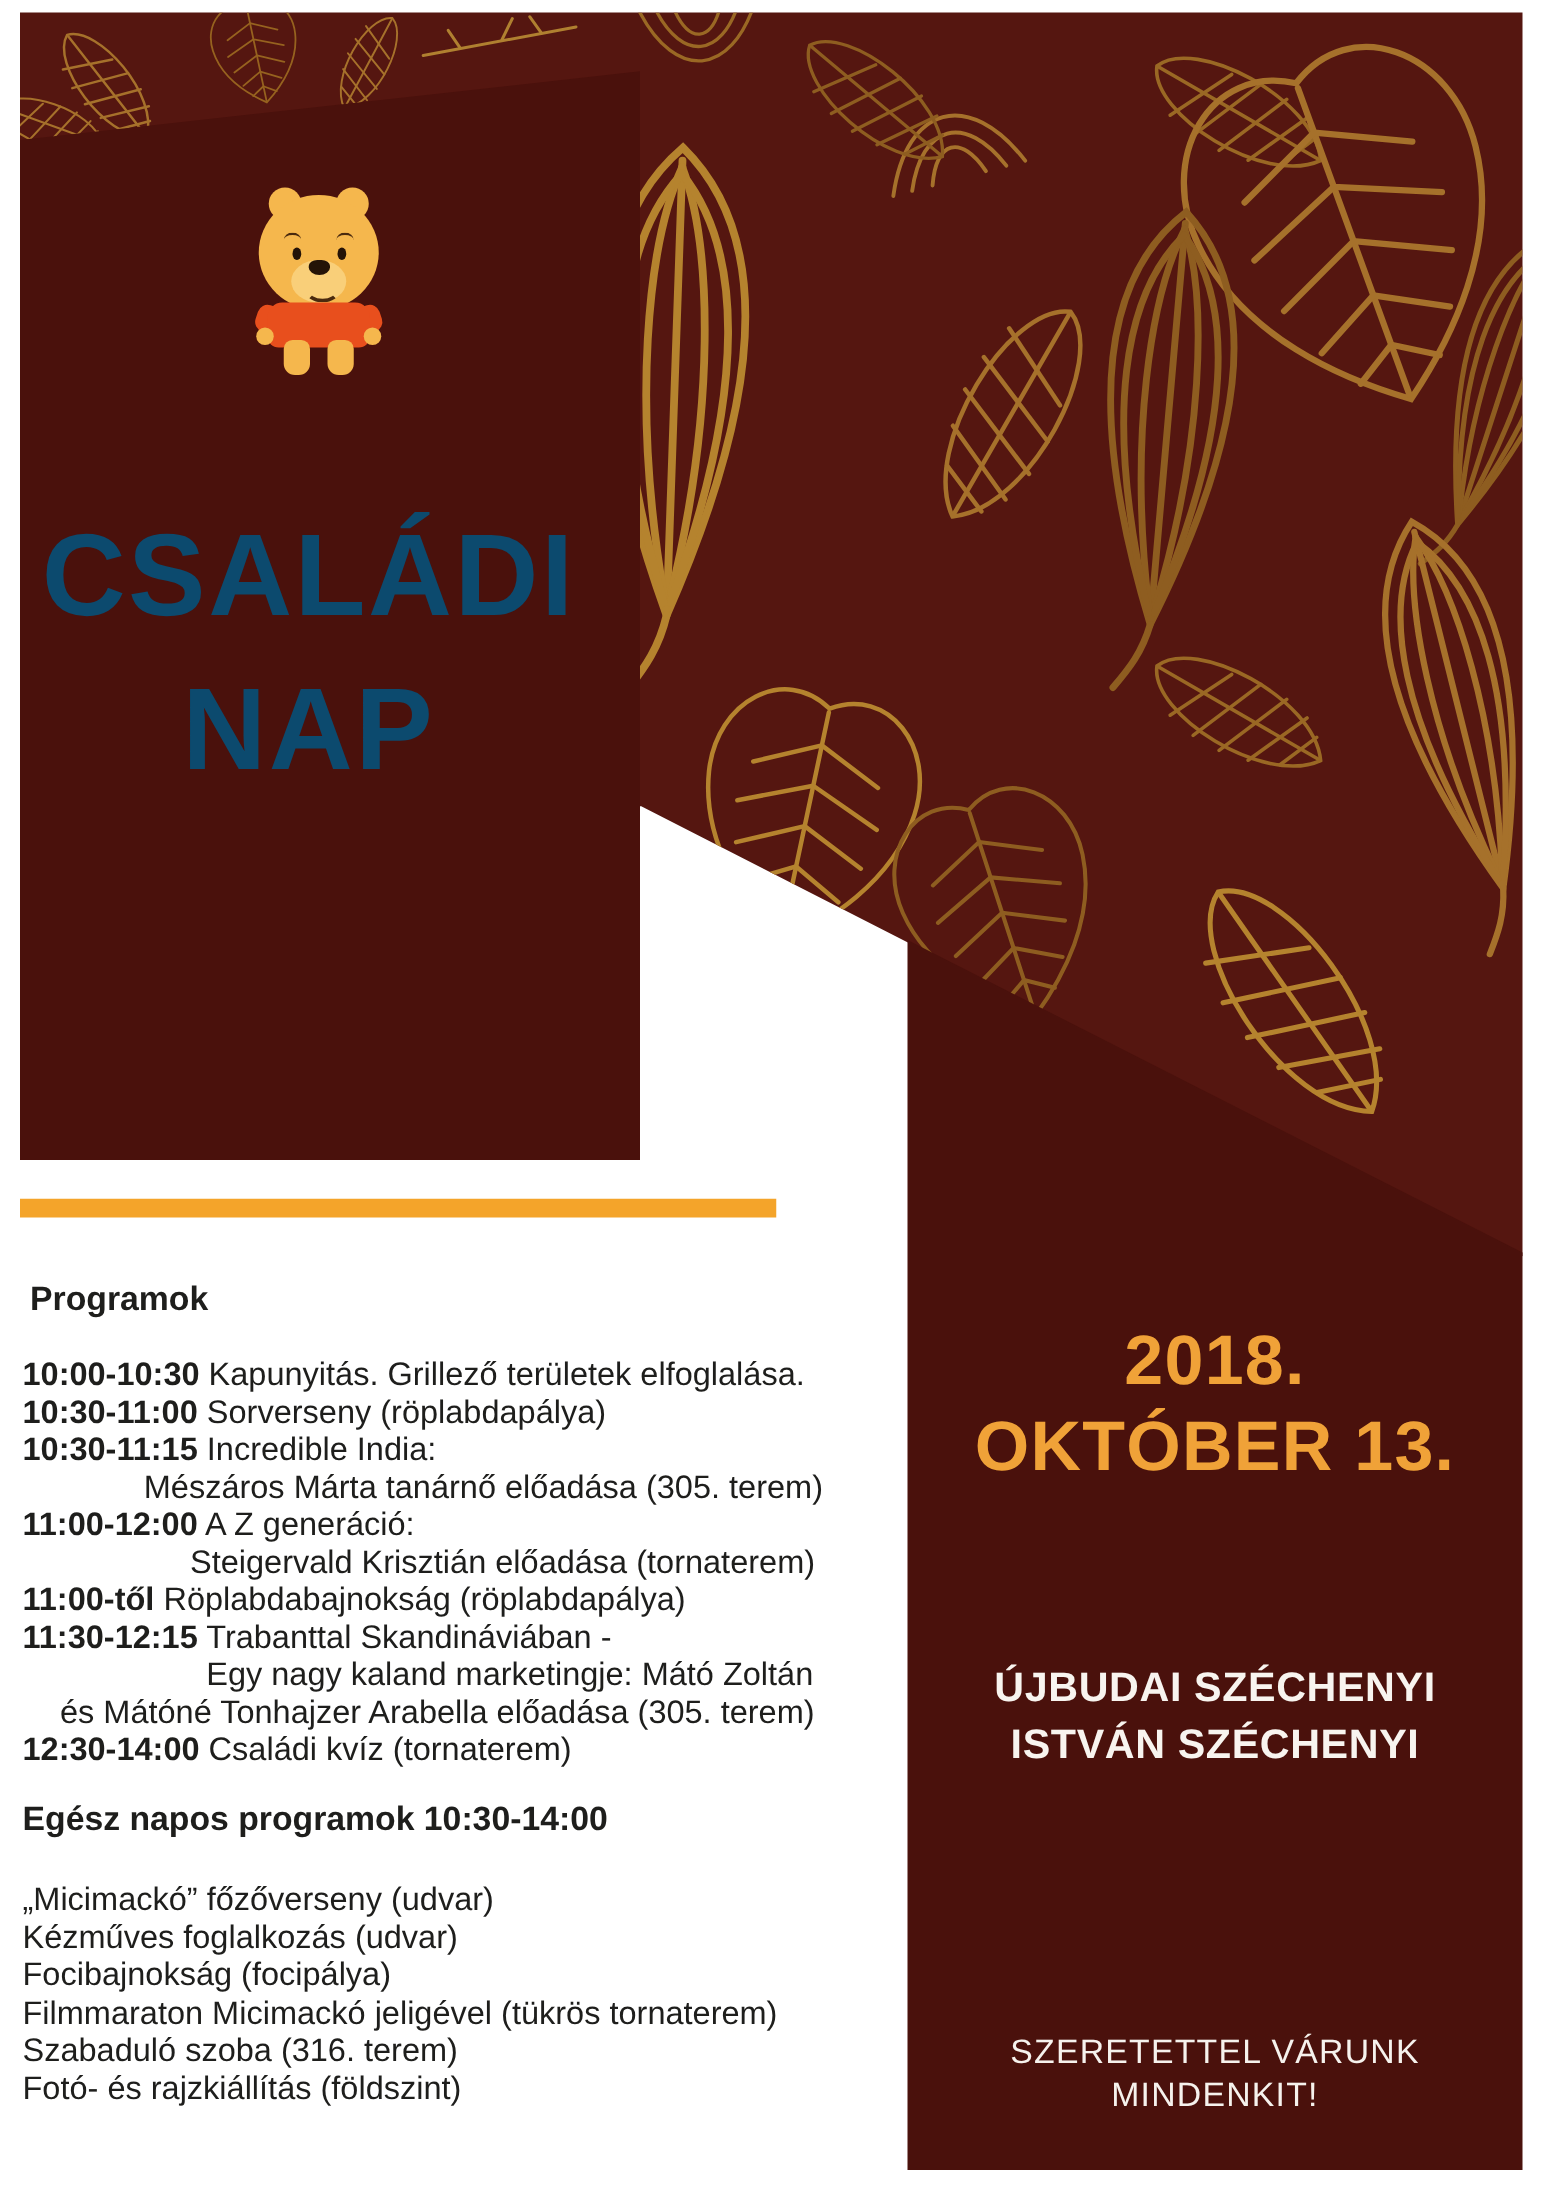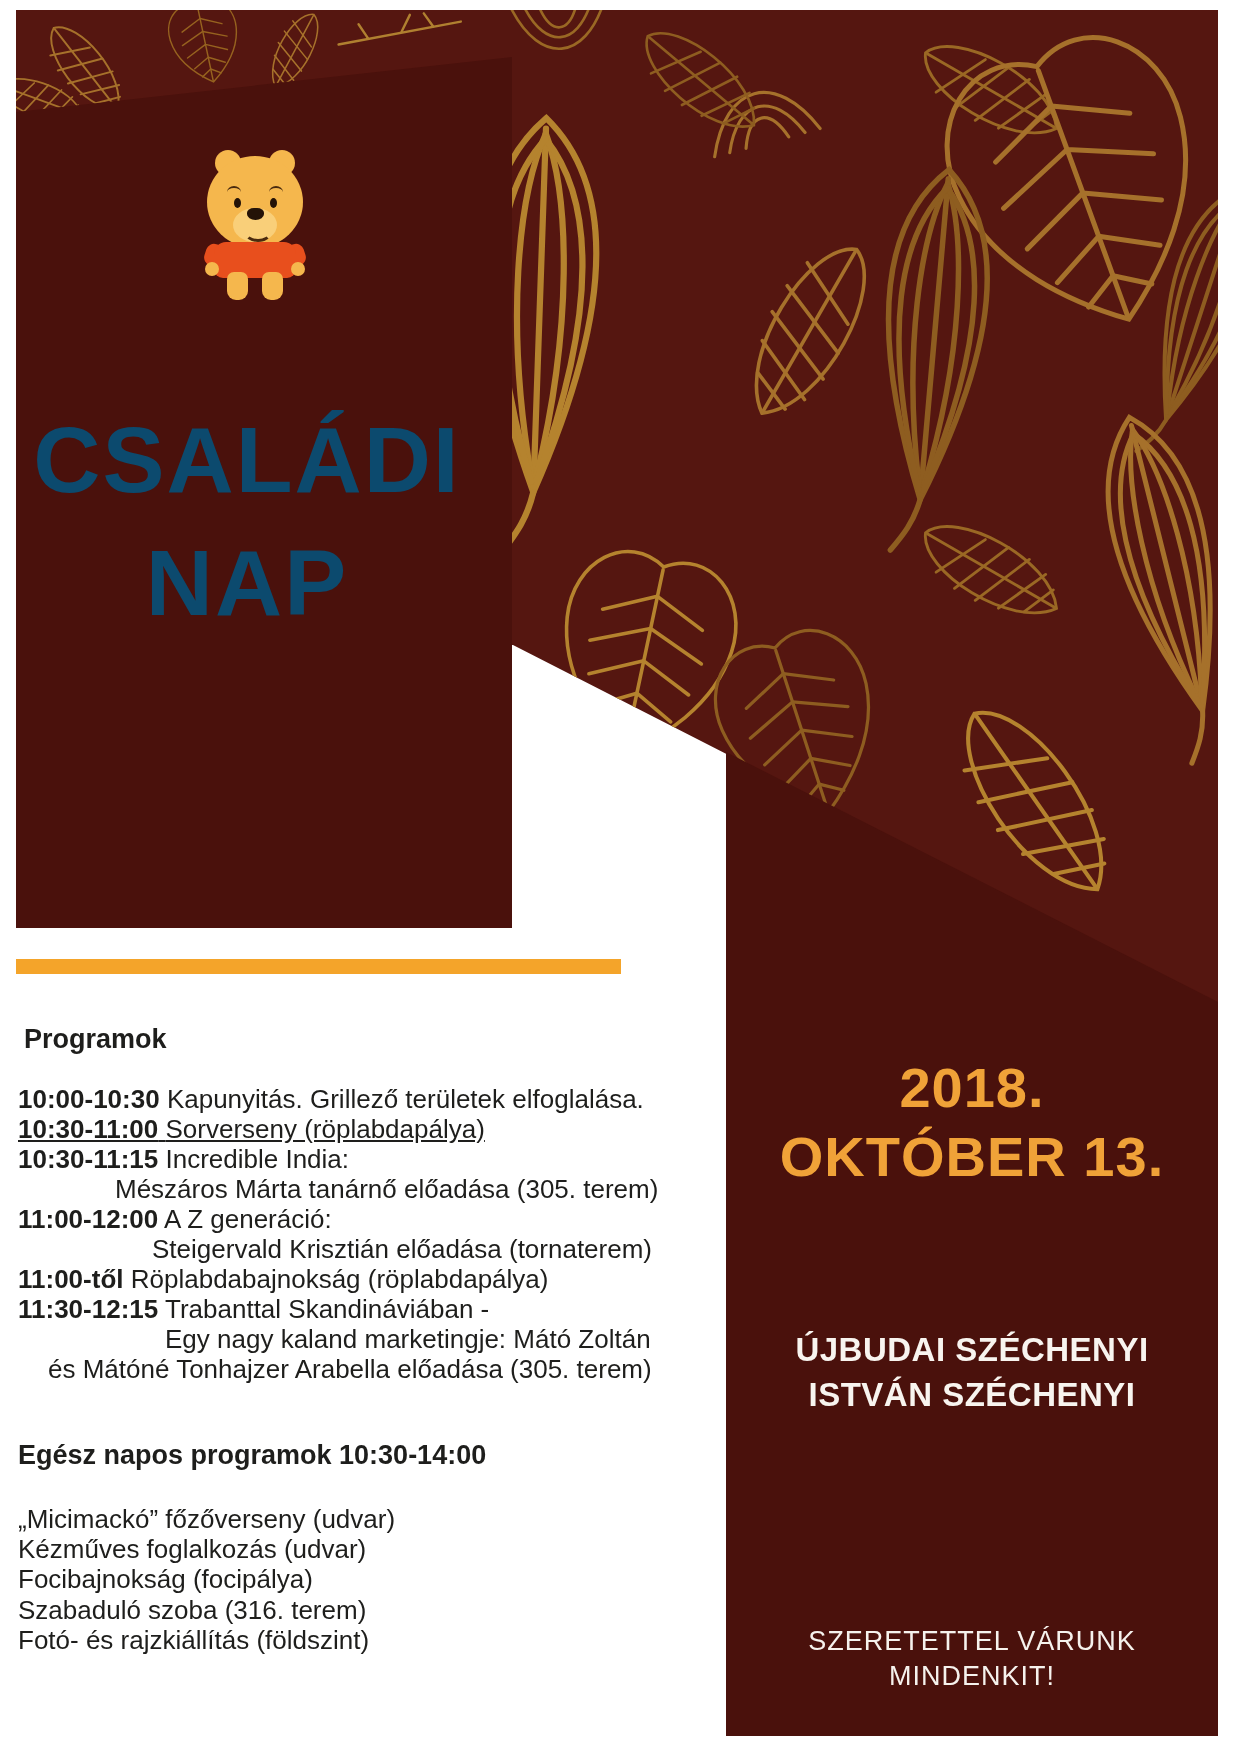--- a/index.html
+++ b/index.html
@@ -152,35 +152,37 @@
   <div class="title">
     <div>CSALÁDI</div>
     <div>NAP</div>
   </div>
 
   <div class="orange-bar"></div>
 
   <div class="programok">Programok</div>
   <div class="schedule" id="schedule">
       <div style="padding-left: 0px;"><span class="time">10:00-10:30</span> <span>Kapunyitás. Grillező területek elfoglalása.</span></div>
-      <div style="padding-left: 0px; text-decoration: underline;"><span class="time">10:30-11:00</span> <span>Sorverseny (röplabdapálya)</span></div>
+      <div style="padding-left: 0px;"><span class="time">10:30-11:00</span> <span>Sorverseny (röplabdapálya)</span></div>
       <div style="padding-left: 0px;"><span class="time">10:30-11:15</span> <span>Incredible India:</span></div>
       <div style="padding-left: 97px;"><span>Mészáros Márta tanárnő előadása (305. terem)</span></div>
       <div style="padding-left: 0px;"><span class="time">11:00-12:00</span> <span>A Z generáció:</span></div>
       <div style="padding-left: 134px;"><span>Steigervald Krisztián előadása (tornaterem)</span></div>
       <div style="padding-left: 0px;"><span class="time">11:00-től</span> <span>Röplabdabajnokság (röplabdapálya)</span></div>
       <div style="padding-left: 0px;"><span class="time">11:30-12:15</span> <span>Trabanttal Skandináviában -</span></div>
       <div style="padding-left: 147px;"><span>Egy nagy kaland marketingje: Mátó Zoltán</span></div>
       <div style="padding-left: 30px;"><span>és Mátóné Tonhajzer Arabella előadása (305. terem)</span></div>
+      <div style="padding-left: 0px;"><span class="time">12:30-14:00</span> <span>Családi kvíz (tornaterem)</span></div>
     </div>
   <div class="allday-heading">Egész napos programok 10:30-14:00</div>
   <div class="allday" id="allday">
       <div>„Micimackó” főzőverseny (udvar)</div>
       <div>Kézműves foglalkozás (udvar)</div>
       <div>Focibajnokság (focipálya)</div>
+      <div>Filmmaraton Micimackó jeligével (tükrös tornaterem)</div>
       <div>Szabaduló szoba (316. terem)</div>
       <div>Fotó- és rajzkiállítás (földszint)</div>
     </div>
 
   <div class="date">
     <div>2018.</div>
     <div>OKTÓBER 13.</div>
   </div>
   <div class="school">
     <div>ÚJBUDAI SZÉCHENYI</div>

